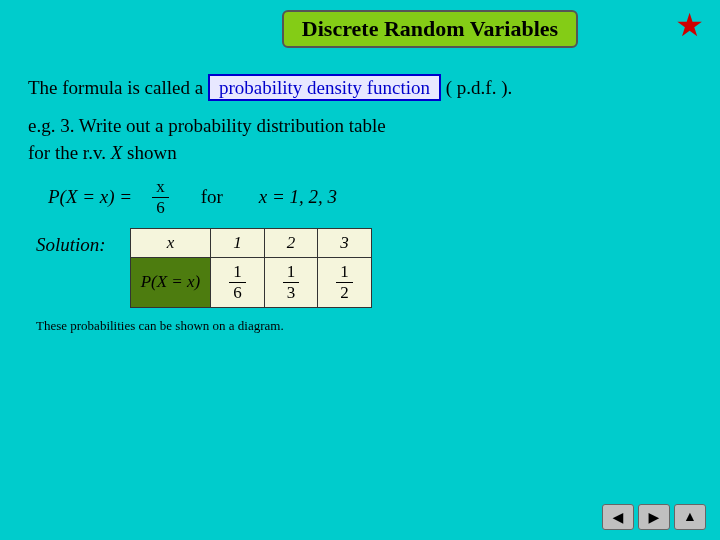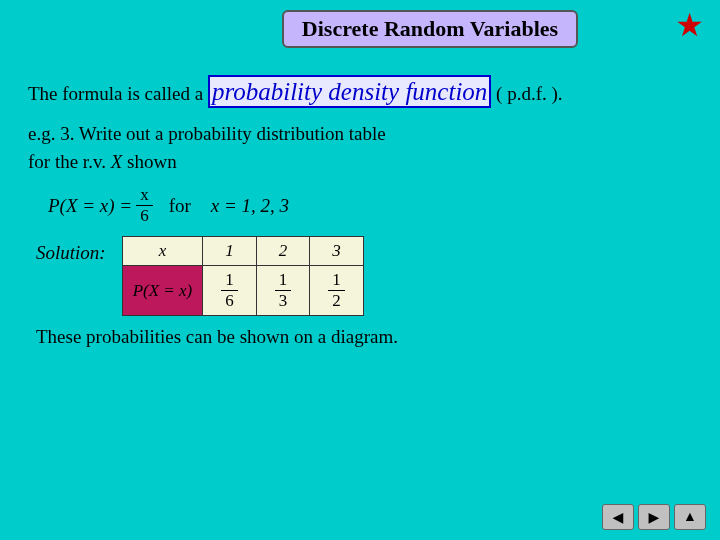--- a/index.html
+++ b/index.html
@@ -17,21 +17,21 @@
     .page-container {
       width: 720px;
       height: 540px;
       padding: 10px 20px 10px 20px;
       position: relative;
     }
 
     
     .title-box {
       display: inline-block;
-      background-color: #c4b5fd;
+      background-color: #84cc16;
       border: 2px solid #555;
       border-radius: 6px;
       padding: 4px 18px;
       font-size: 22px;
       font-weight: bold;
       margin-bottom: 14px;
       margin-left: 140px;
     }
 
     
@@ -52,32 +52,32 @@
       font-size: 19px;
       line-height: 1.45;
       margin-bottom: 10px;
     }
 
     
     .highlight-box {
       display: inline;
       border: 2px solid #0000cc;
       background-color: #e8e8ff;
-      padding: 1px 2px;
-      font-style: italic;
+      padding: 1px 9px;
       color: #0000cc;
-      font-size: 25px;
+      font-size: 19px;
     }
 
     
     .formula-area {
       margin: 8px 0 10px 20px;
       font-size: 19px;
       display: flex;
       align-items: center;
+      gap: 16px;
     }
 
     .fraction {
       display: inline-flex;
       flex-direction: column;
       align-items: center;
       vertical-align: middle;
       margin: 0 4px;
     }
     .fraction .numer {
@@ -88,21 +88,21 @@
     .fraction .denom {
       padding: 0 4px;
       font-size: 17px;
     }
 
     
     .solution-area {
       margin: 6px 0 10px 8px;
       display: flex;
       align-items: flex-start;
-      gap: 16px;
+      gap: 24px;
     }
 
     .solution-label {
       font-size: 19px;
       font-style: italic;
       padding-top: 6px;
     }
 
     table.prob-table {
       border-collapse: collapse;
@@ -111,30 +111,30 @@
     }
     table.prob-table td {
       border: 1.5px solid #333;
       padding: 4px 14px;
       text-align: center;
       min-width: 46px;
     }
     table.prob-table td.row-header {
       font-style: italic;
       text-align: center;
-      background-color: #be185d;
+      background-color: #4d7c0f;
       padding: 4px 10px;
     }
     table.prob-table tr:first-child td {
       background-color: #f5f5dc;
       font-style: italic;
     }
 
     .bottom-text {
-      font-size: 19px;
+      font-size: 13px;
       margin-top: 10px;
       padding-left: 8px;
     }
 
     
     .nav-buttons {
       position: absolute;
       bottom: 10px;
       right: 14px;
       display: flex;

